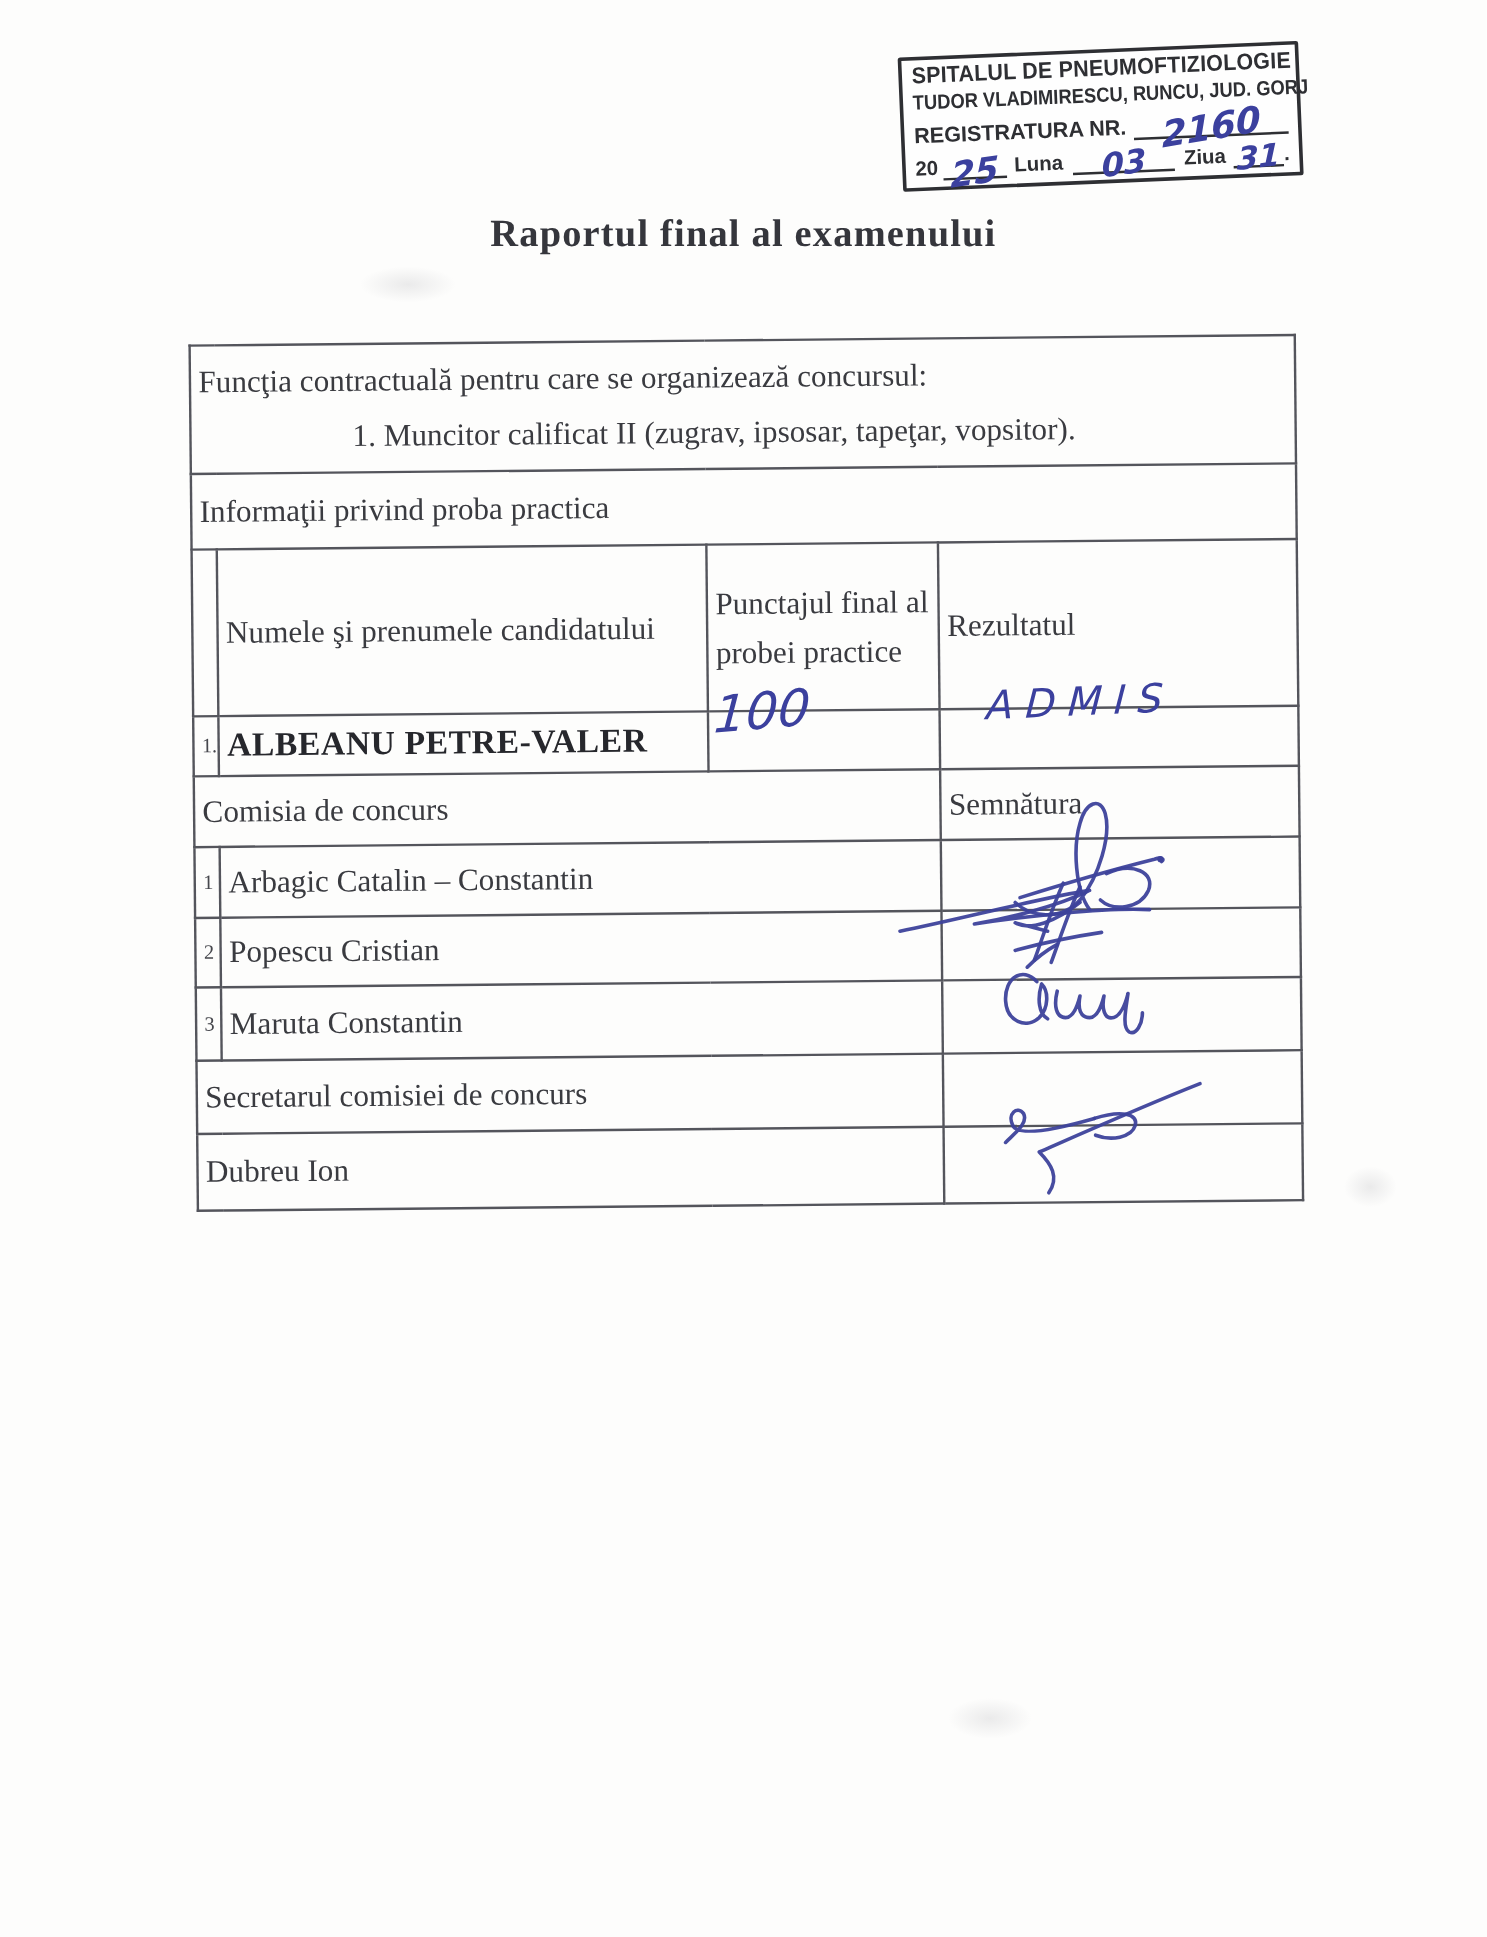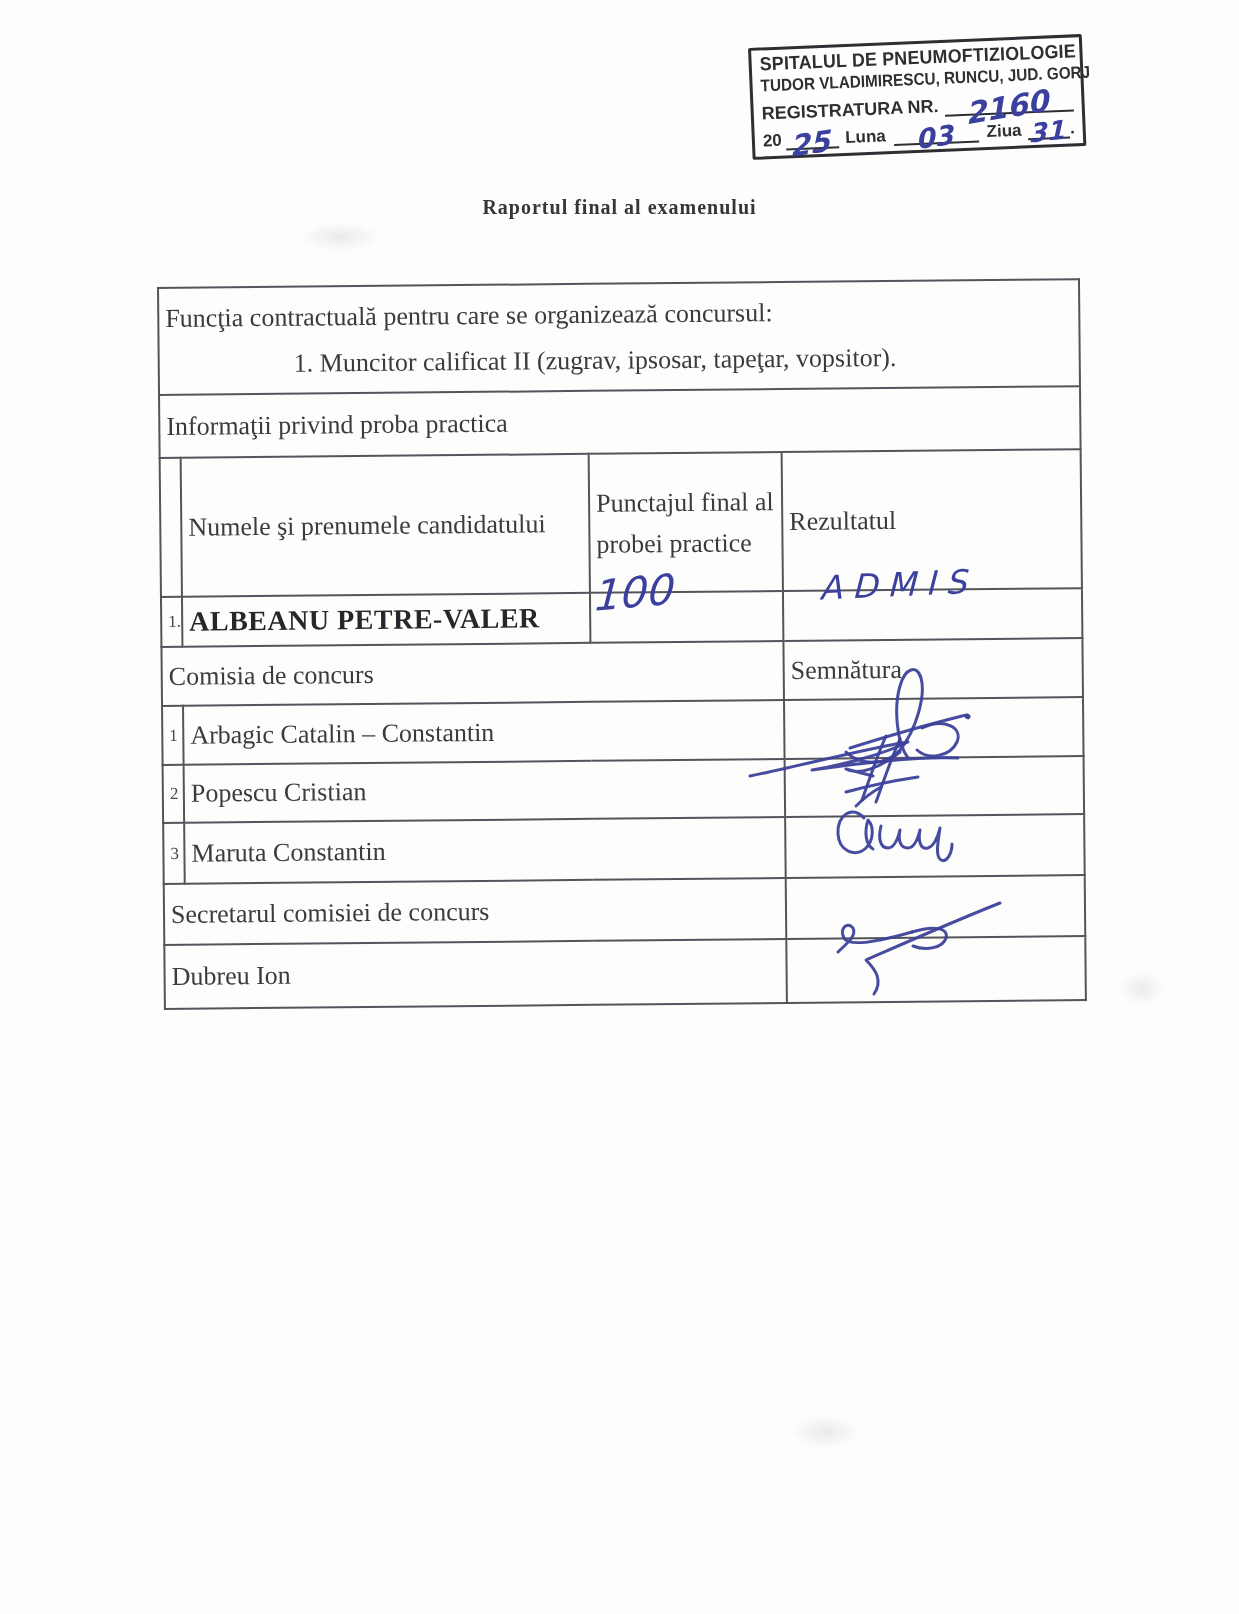--- a/index.html
+++ b/index.html
@@ -30,22 +30,22 @@
   .hw{
     font-family:"DejaVu Sans", sans-serif; font-style:italic; color:#3b409e;
     display:inline-block; line-height:1;
   }
   .hw-nr{font-size:30px; transform:translateY(4px) rotate(-7deg) skewX(-8deg);}
   .hw-year{font-size:29px; transform:translateY(6px) rotate(-6deg) skewX(-10deg);}
   .hw-month{font-size:27px; transform:translateY(5px) rotate(-5deg) skewX(-6deg);}
   .hw-day{font-size:26px; transform:translateY(5px) rotate(-4deg) skewX(-8deg);}
   
   .title{
-    position:absolute; left:0; top:196px; width:100%; margin:0;
-    text-align:center; font-size:20px; font-weight:bold; letter-spacing:1px; color:#35363c;
+    position:absolute; left:0; top:176px; width:100%; margin:0;
+    text-align:center; font-size:32px; font-weight:bold; letter-spacing:1px; color:#35363c;
   }
   
   .tablewrap{
     position:absolute; left:157px; top:287px; width:921px;
     transform:rotate(-0.55deg); transform-origin:left top;
   }
   table.doc{
     width:921px; border-collapse:collapse; table-layout:fixed;
     font-size:26px; color:#3a3b40;
   }

